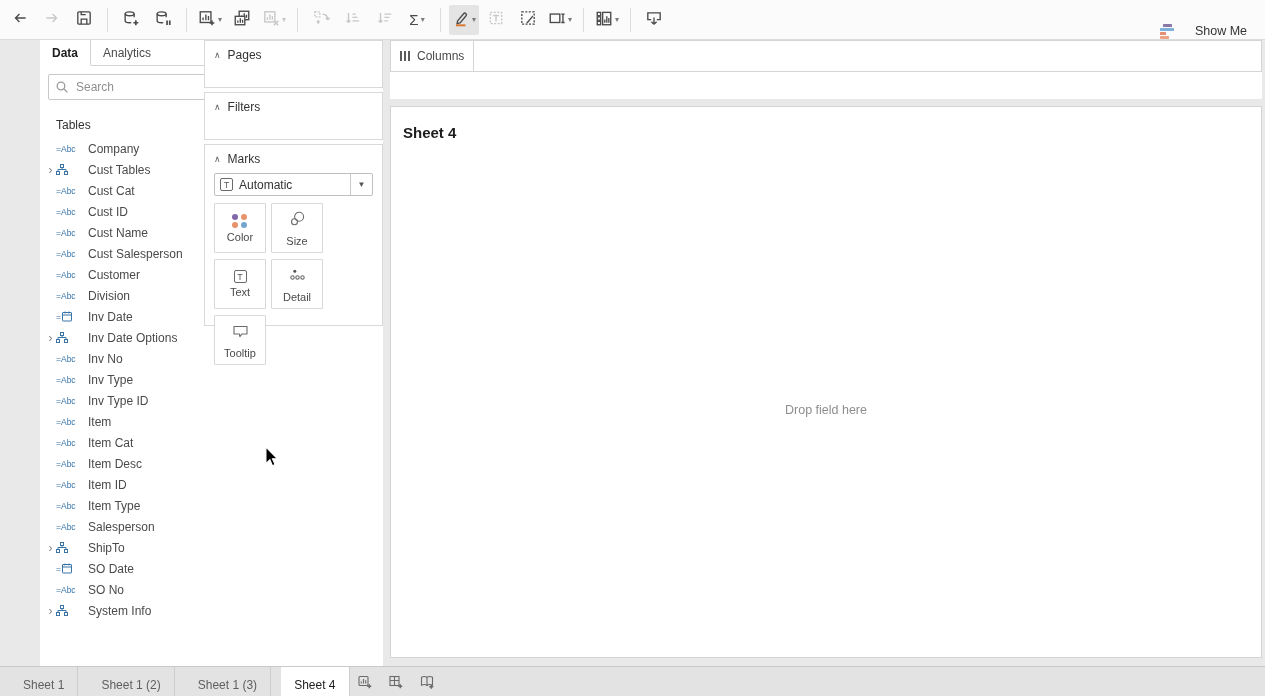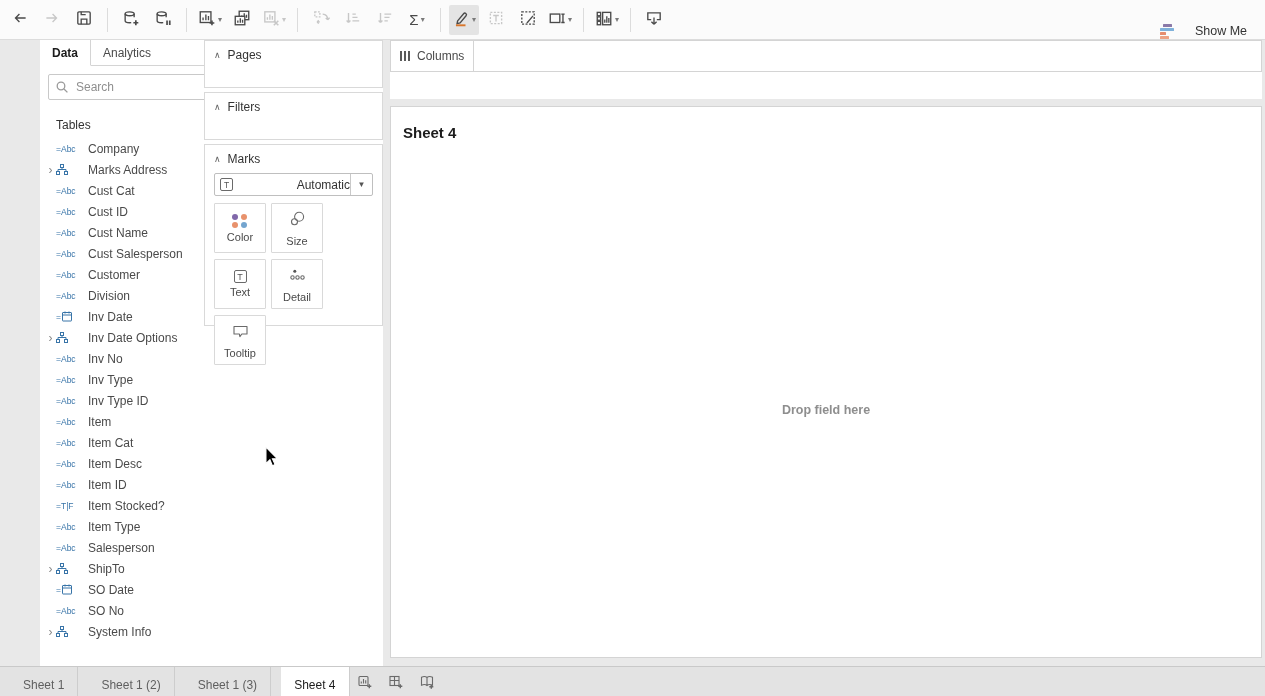--- a/index.html
+++ b/index.html
@@ -51,42 +51,42 @@
   
   .cards { position:absolute; top:0; left:204px; width:179px; height:100%; background:#fff; }
   .card { position:absolute; left:0; right:0; border:1px solid #d9d9d9; background:#fff; }
   .card-hd { display:flex; align-items:center; gap:7px; font-size:12px; color:#333; padding:7px 0 0 9px; }
   .card-chev { color:#666; font-size:9px; }
   .card-pages { top:0; height:48px; }
   .card-filters { top:52px; height:48px; }
   .card-marks { top:104px; height:182px; }
   .combo { margin:7px 9px 0 9px; height:23px; border:1px solid #bfbfbf; border-radius:2px; display:flex; align-items:center; background:#fff; }
   .combo-t { width:13px; height:13px; border:1px solid #6a6a6a; border-radius:2px; font-size:8.5px; color:#555; display:flex; align-items:center; justify-content:center; margin:0 6px 0 5px; }
-  .combo-label { font-size:12px; color:#333; flex:1;text-align:right; }
+  .combo-label { font-size:12px; color:#333; flex:1; }
   .combo-arrow { width:22px; align-self:stretch; border-left:1px solid #c9c9c9; display:flex; align-items:center; justify-content:center; font-size:8px; color:#555; }
   .marks-grid { display:flex; flex-wrap:wrap; gap:6px 5px; padding:7px 9px 0 9px; }
   .mark-btn { width:52px; height:50px; border:1px solid #d9d9d9; border-radius:1px; display:flex; flex-direction:column; align-items:center; justify-content:center; gap:3px; background:#fff; }
   .mark-btn .ml { font-size:11px; color:#4a4a4a;text-align:right; }
   .mdots { display:grid; grid-template-columns:7px 7px; gap:2px; }
   .mdots i { width:6px; height:6px; border-radius:50%; display:block; }
   .msvg { width:19px; height:18px; stroke:#6a6a6a; fill:none; stroke-width:1.1; }
   .tbox { width:13px; height:13px; border:1px solid #6a6a6a; border-radius:2px; font-size:9px; color:#555; display:flex; align-items:center; justify-content:center; }
 
   
   .canvas { position:absolute; top:0; left:390px; right:3px; bottom:0; background:#e9e9e9; }
   .shelves { position:absolute; top:0; left:0; right:0; height:59px; background:#fff; }
   .shelf { position:absolute; left:0; right:0; height:32px; border:1px solid #d4d4d4; background:#fff; display:flex; }
   .shelf-col { top:0; } .shelf-row { top:33px; }
   .shelf-label { width:83px; border-right:1px solid #d4d4d4; display:flex; align-items:center; gap:7px; padding-left:9px; font-size:12px; color:#4a4a4a; }
   .ic-cols { display:flex; gap:2px; } .ic-cols i { width:2px; height:10px; background:#5a5a5a; display:block; }
   .ic-rows { display:flex; flex-direction:column; gap:2px; } .ic-rows i { width:11px; height:2px; background:#5a5a5a; display:block; }
   .shelf-drop { flex:1; }
   .sheet { position:absolute; top:66px; left:0; right:0; bottom:8px; background:#fff; border:1px solid #d4d4d4; }
   .sheet-title { font-size:15px; font-weight:bold; color:#1c1c1c; padding:17px 0 0 12px; }
-  .drop-hint { position:absolute; left:50%; top:296px; transform:translateX(-50%); font-size:12.5px; color:#8e8e8e;font-weight:bold; }
+  .drop-hint { position:absolute; left:50%; top:296px; transform:translateX(-50%); font-size:12.5px; color:#8e8e8e; }
 
   
   .tabbar { position:absolute; left:0; right:0; bottom:0; height:30px; background:#e3e3e3; border-top:1px solid #c9c9c9; display:flex; align-items:stretch; }
   .sheet-tab { display:flex; align-items:center; padding:18px 13px; font-size:12px; color:#5f5f5f; border-right:1px solid #cdcdcd; cursor:default;margin-left:10px; }
   .sheet-tab.active { background:#fff; color:#1c1c1c; }
   .tab-ic { width:31px; display:flex; align-items:center; justify-content:center; color:#6a6a6a; }
   .tab-ic svg { width:16px; height:16px; stroke:currentColor; fill:none; stroke-width:1.1; }
 
   .cursor { position:absolute; left:264px; top:446px; z-index:99; pointer-events:none; }
 </style>
@@ -263,21 +263,21 @@
           <div class="field-row">
             <span class="chev">›</span>
             <span class="ficon">
               <svg class="fi-hier" width="12" height="12" viewBox="0 0 12 12">
                 <rect x="4.5" y="0.5" width="3" height="3"></rect>
                 <path d="M6 3.5v2M2 5.5h8M2 5.5v2M10 5.5v2"></path>
                 <rect x="0.5" y="7.5" width="3" height="3"></rect>
                 <rect x="8.5" y="7.5" width="3" height="3"></rect>
               </svg>
             </span>
-            <span class="flabel">Marks Address</span>
+            <span class="flabel">Cust Tables</span>
           </div>
           <div class="field-row">
             <span class="chev"></span>
             <span class="ficon">
               <span class="fi-abc">=Abc</span>
             </span>
             <span class="flabel">Cust Cat</span>
           </div>
           <div class="field-row">
             <span class="chev"></span>
@@ -377,27 +377,20 @@
               <span class="fi-abc">=Abc</span>
             </span>
             <span class="flabel">Item Desc</span>
           </div>
           <div class="field-row">
             <span class="chev"></span>
             <span class="ficon">
               <span class="fi-abc">=Abc</span>
             </span>
             <span class="flabel">Item ID</span>
-          </div>
-          <div class="field-row">
-            <span class="chev"></span>
-            <span class="ficon">
-              <span class="fi-abc">=T|F</span>
-            </span>
-            <span class="flabel">Item Stocked?</span>
           </div>
           <div class="field-row">
             <span class="chev"></span>
             <span class="ficon">
               <span class="fi-abc">=Abc</span>
             </span>
             <span class="flabel">Item Type</span>
           </div>
           <div class="field-row">
             <span class="chev"></span>

